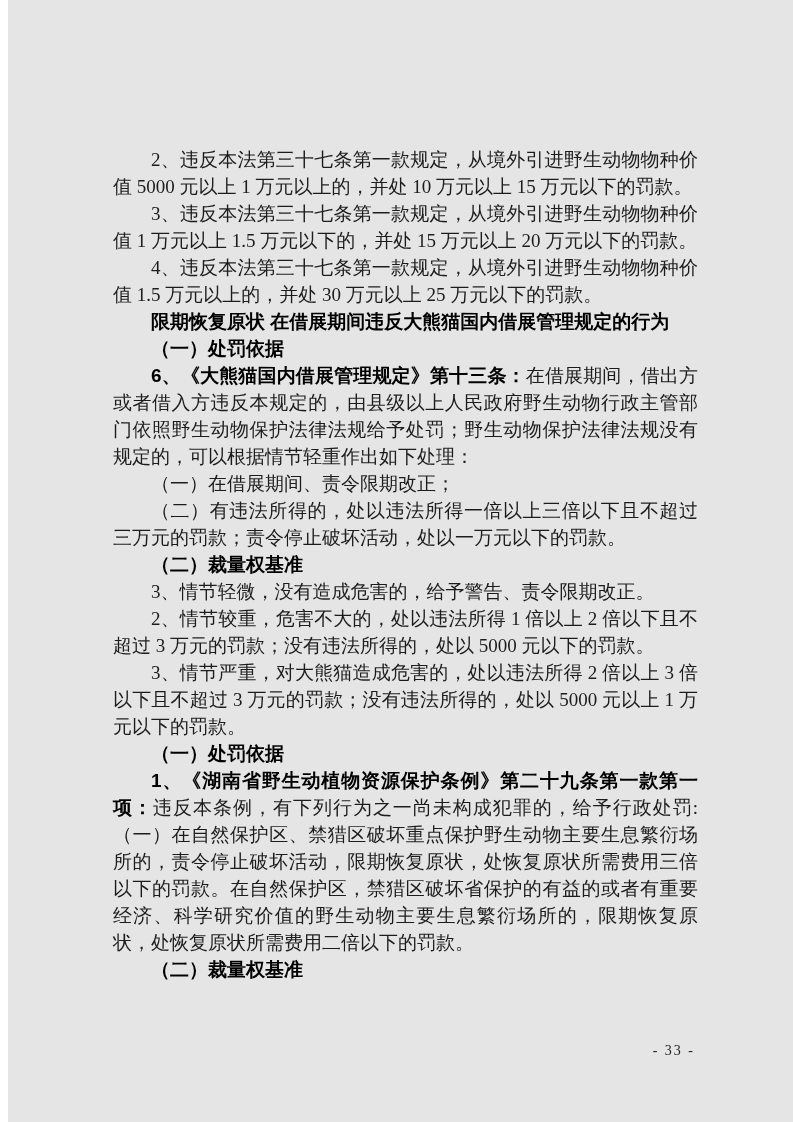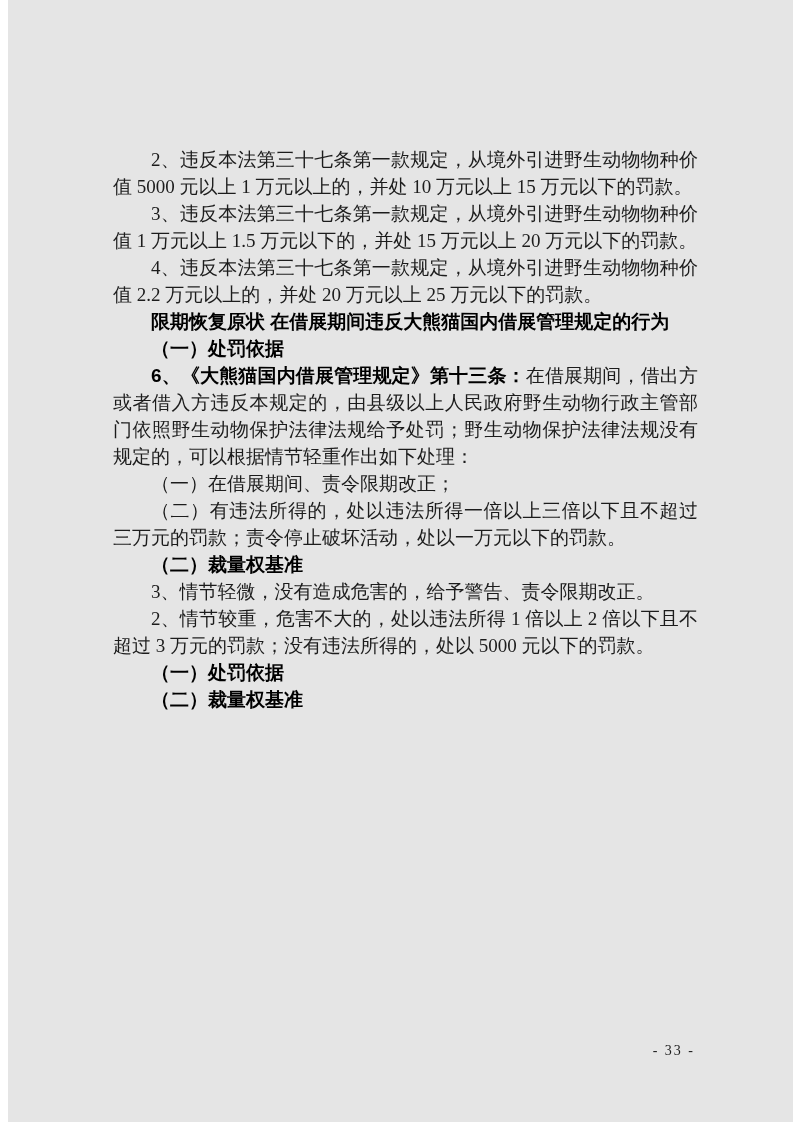--- a/index.html
+++ b/index.html
@@ -59,41 +59,43 @@
 </head>
 <body>
 
 <div class="page">
   <div class="content">
 
     <p class="para">2、违反本法第三十七条第一款规定，从境外引进野生动物物种价值 5000 元以上 1 万元以上的，并处 10 万元以上 15 万元以下的罚款。</p>
 
     <p class="para">3、违反本法第三十七条第一款规定，从境外引进野生动物物种价值 1 万元以上 1.5 万元以下的，并处 15 万元以上 20 万元以下的罚款。</p>
 
-    <p class="para">4、违反本法第三十七条第一款规定，从境外引进野生动物物种价值 2.2 万元以上的，并处 20 万元以上 25 万元以下的罚款。</p>
+    <p class="para">4、违反本法第三十七条第一款规定，从境外引进野生动物物种价值 1.5 万元以上的，并处 30 万元以上 25 万元以下的罚款。</p>
 
     <p class="heading">限期恢复原状 在借展期间违反大熊猫国内借展管理规定的行为</p>
 
     <p class="heading">（一）处罚依据</p>
 
     <p class="para"><span class="lead">6、《大熊猫国内借展管理规定》第十三条：</span><span>在借展期间，借出方或者借入方违反本规定的，由县级以上人民政府野生动物行政主管部门依照野生动物保护法律法规给予处罚；野生动物保护法律法规没有规定的，可以根据情节轻重作出如下处理：</span></p>
 
     <p class="para">（一）在借展期间、责令限期改正；</p>
 
     <p class="para">（二）有违法所得的，处以违法所得一倍以上三倍以下且不超过三万元的罚款；责令停止破坏活动，处以一万元以下的罚款。</p>
 
     <p class="heading">（二）裁量权基准</p>
 
     <p class="para">3、情节轻微，没有造成危害的，给予警告、责令限期改正。</p>
 
     <p class="para">2、情节较重，危害不大的，处以违法所得 1 倍以上 2 倍以下且不超过 3 万元的罚款；没有违法所得的，处以 5000 元以下的罚款。</p>
 
+    <p class="para">3、情节严重，对大熊猫造成危害的，处以违法所得 2 倍以上 3 倍以下且不超过 3 万元的罚款；没有违法所得的，处以 5000 元以上 1 万元以下的罚款。</p>
 
 
     <p class="heading">（一）处罚依据</p>
 
+    <p class="para"><span class="lead">1、《湖南省野生动植物资源保护条例》第二十九条第一款第一项：</span><span>违反本条例，有下列行为之一尚未构成犯罪的，给予行政处罚:（一）在自然保护区、禁猎区破坏重点保护野生动物主要生息繁衍场所的，责令停止破坏活动，限期恢复原状，处恢复原状所需费用三倍以下的罚款。在自然保护区，禁猎区破坏省保护的有益的或者有重要经济、科学研究价值的野生动物主要生息繁衍场所的，限期恢复原状，处恢复原状所需费用二倍以下的罚款。</span></p>
 
     <p class="heading">（二）裁量权基准</p>
 
   </div>
 
   <div class="page-number">- 33 -</div>
 </div>
 
 </body></html>

